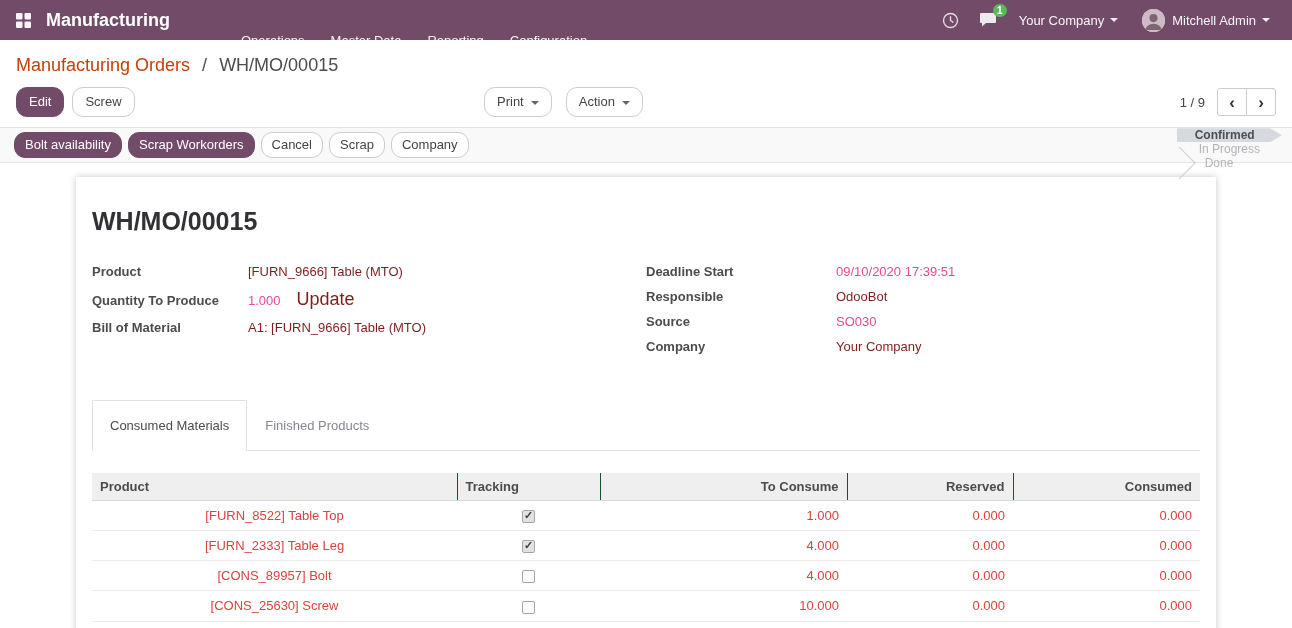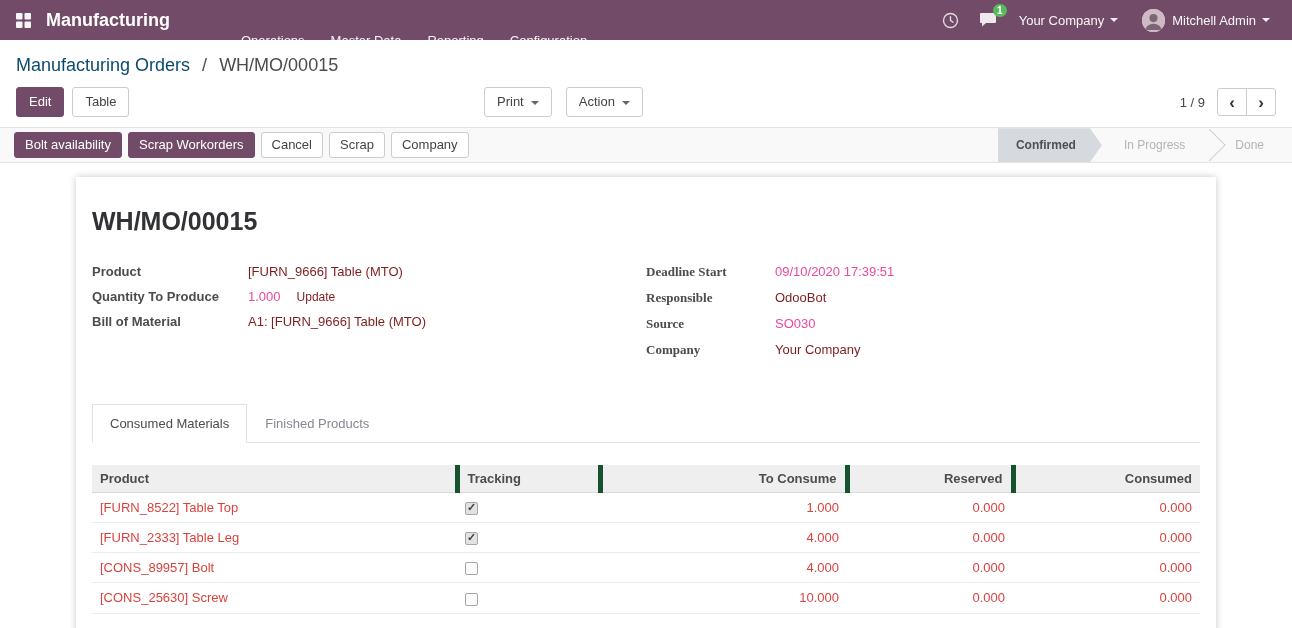--- a/index.html
+++ b/index.html
@@ -17,67 +17,67 @@
   .systray{margin-left:auto;display:flex;align-items:center;height:40px;padding-right:10px;}
   .tray-icon{position:relative;height:40px;padding:0 10px;display:flex;align-items:center;}
   .badge{position:absolute;top:4px;right:0;background:#5cb85c;color:#fff;font-size:10px;font-weight:700;border-radius:8px;padding:1px 4px;line-height:1.1;}
   .tray-text{display:flex;align-items:center;color:rgba(255,255,255,.95);font-size:13px;padding:0 12px;height:40px;}
   .avatar{width:23px;height:23px;border-radius:50%;overflow:hidden;margin-right:7px;display:inline-flex;background:#e0d3da;}
   .caret{width:0;height:0;border-left:4px solid transparent;border-right:4px solid transparent;border-top:4px solid rgba(255,255,255,.9);margin-left:6px;display:inline-block;}
   .caret.dark{border-top-color:#666;margin-left:7px;vertical-align:middle;}
 
   
   .breadcrumb-row{padding:15px 16px 5px;font-size:18px;color:#4c4c4c;}
-  .bc-link{color:#0c4a6e;}
+  .bc-link{color:#c2410c;}
   .bc-sep{margin:0 7px;color:#4c4c4c;}
   .controls{display:flex;align-items:center;padding:6px 16px 10px;position:relative;}
-  .btn{font-size:13px;padding:6px 12px;border:1px solid #ccc;background:#fff;color:#444;border-radius:3px;line-height:1.25;white-space:nowrap;}
+  .btn{font-size:13px;padding:6px 12px;border:1px solid #ccc;background:#fff;color:#444;border-radius:11px;line-height:1.25;white-space:nowrap;}
   .controls .btn + .btn{margin-left:8px;}
   .btn.primary{background:#714B67;border-color:#714B67;color:#fff;}
   .cp-center{position:absolute;left:484px;display:flex;}
   .cp-center .btn + .btn{margin-left:14px;}
   .pager{margin-left:auto;display:flex;align-items:center;}
   .pager-value{font-size:13px;color:#444;margin-right:12px;}
   .pager-btns{display:flex;}
   .pager-btn{width:30px;height:28px;border:1px solid #ccc;background:#fff;font-size:17px;font-weight:700;color:#333;line-height:1;border-radius:3px 0 0 3px;padding:0;}
   .pager-btn + .pager-btn{margin-left:-1px;border-radius:0 3px 3px 0;}
 
   
   .statusbar{height:36px;background:#f9f9f9;border-top:1px solid #e4e4e4;border-bottom:1px solid #e4e4e4;display:flex;align-items:center;padding-left:14px;}
   .btn.sm{padding:4px 10px;font-size:13px;}
   .statusbar .btn + .btn{margin-left:6px;}
-  .states{margin-left:auto;align-self:stretch;display:flex;align-items:stretch;margin-right:10px;}
+  .states{margin-left:auto;align-self:stretch;display:flex;align-items:stretch;margin-right:10px;flex-direction:column;}
   .step{display:flex;align-items:center;padding:0 22px;font-size:12px;color:#b0b4b9;position:relative;cursor:pointer;}
   .step.active{background:#d6dade;color:#4b5056;font-weight:600;clip-path:polygon(0 0,calc(100% - 12px) 0,100% 50%,calc(100% - 12px) 100%,0 100%);padding:0 26px 0 18px;}
   .step.chev{padding:0 18px 0 28px;}
   .step.chev::before{content:"";position:absolute;left:-9px;top:50%;width:22px;height:22px;border-top:1px solid #d0d0d0;border-right:1px solid #d0d0d0;transform:translateY(-50%) rotate(45deg);}
 
   
   .content{padding-top:14px;}
   .sheet{width:1140px;margin:0 auto;background:#fff;box-shadow:0 0 7px rgba(0,0,0,.22);padding:26px 16px 30px;min-height:480px;}
   .title{font-size:25px;font-weight:700;color:#303236;margin:4px 0 28px;}
   .groups{display:flex;}
   .group{font-size:13px;width:50%;}
   .frow{display:flex;align-items:baseline;margin-bottom:10px;}
   .flabel{font-weight:700;color:#4c4c4c;width:156px;flex-shrink:0;}
-  .g-right .flabel{width:129px;font-family:Liberation Serif, serif;}
+  .g-right .flabel{width:190px;}
   .fvalue{color:#ec4899;}
   .link{color:#7f1d1d;cursor:pointer;}
-  .update-link{margin-left:16px;font-size:12px;}
+  .update-link{margin-left:16px;font-size:18px;}
 
   
   .tabs{display:flex;margin-top:36px;border-bottom:1px solid #dee2e6;}
-  .tab{padding:11px 17px;font-size:13px;color:#878792;border:1px solid transparent;margin-bottom:-1px;cursor:pointer;}
+  .tab{padding:17px 17px;font-size:13px;color:#878792;border:1px solid transparent;margin-bottom:-1px;cursor:pointer;}
   .tab.active{color:#4c4c4c;background:#fff;border-color:#dee2e6 #dee2e6 #fff;}
 
   
   .lines{width:100%;border-collapse:collapse;margin-top:22px;font-size:13px;table-layout:fixed;}
   .lines th{background:#efefef;font-weight:700;color:#4c4c4c;text-align:left;padding:6px 8px;border-bottom:1px solid #d9d9d9;}
-  .lines th:not(:first-child){border-left:5px solid #14532d;}
-  .lines td{padding:7px 8px;border-bottom:1px solid #ebebeb;}
+  .lines th:not(:first-child){border-left:1px solid #14532d;}
+  .lines td{padding:7px 8px;border-bottom:1px solid #ebebeb;text-align:center;}
   .lines .num{text-align:right;}
   .lines td.prod,.lines td.num{color:#d9433e;}
   .lines tr{cursor:pointer;}
   .cb{display:inline-block;width:13px;height:13px;border:1px solid #a6a6a6;border-radius:2px;background:#fbfbfb;position:relative;vertical-align:middle;cursor:pointer;}
   .cb.checked{background:#e2e2e2;}
   .cb.checked::after{content:"\2713";position:absolute;left:1px;top:-2px;font-size:11px;font-weight:700;color:#3f4349;}
 </style>
 </head>
 <body>
 
@@ -133,21 +133,21 @@
   </header>
 
   <div class="breadcrumb-row">
     <a class="bc-link">Manufacturing Orders</a>
     <span class="bc-sep">/</span>
     <span class="bc-current">WH/MO/00015</span>
   </div>
 
   <div class="controls">
     <button class="btn primary">Edit</button>
-    <button class="btn">Table</button>
+    <button class="btn">Screw</button>
     <div class="cp-center">
       <button class="btn"><span>Print</span><span class="caret dark"></span></button>
       <button class="btn"><span>Action</span><span class="caret dark"></span></button>
     </div>
     <div class="pager">
       <span class="pager-value">1 / 9</span>
       <div class="pager-btns">
         <button class="pager-btn">‹</button>
         <button class="pager-btn">›</button>
       </div>

